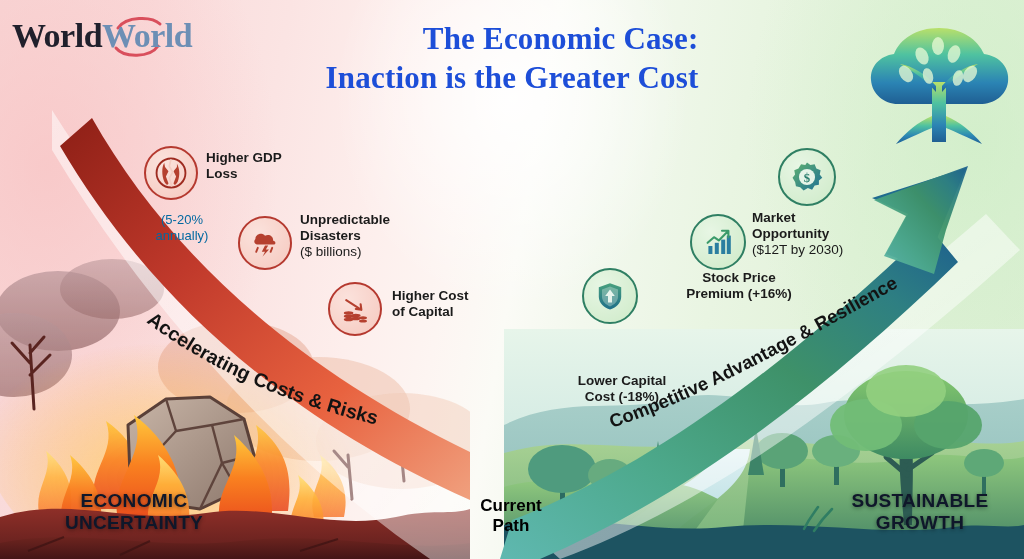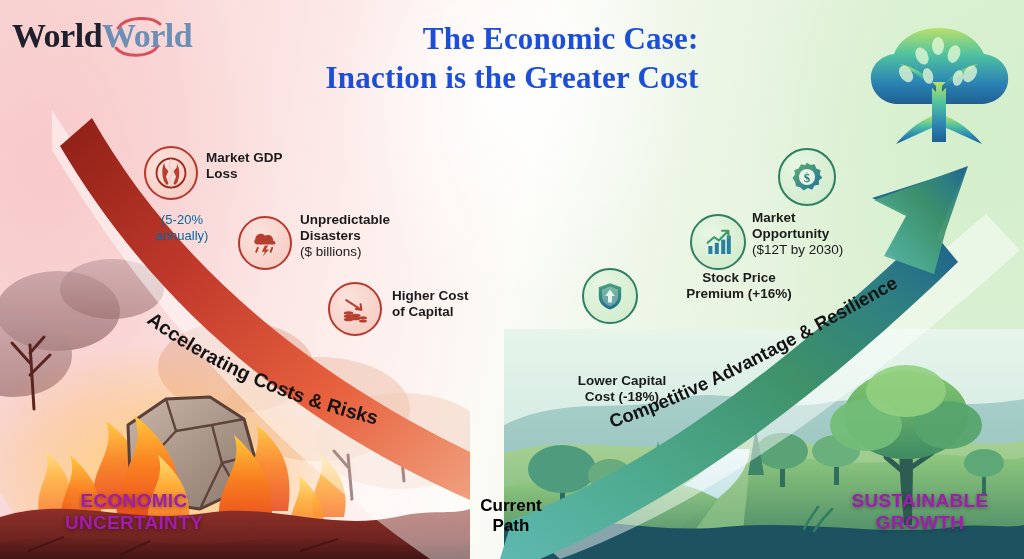--- a/index.html
+++ b/index.html
@@ -68,21 +68,21 @@
   .item-text{
     position:absolute;color:#1b1b1b;font-size:13.5px;line-height:1.2;font-weight:bold;
   }
   .item-text .sub{font-weight:normal;}
   .note{
     position:absolute;color:#0369a1;font-size:13px;line-height:1.2;text-align:center;
   }
 
   
   .caption{
-    position:absolute;color:#a21caf;font-weight:bold;font-size:19px;line-height:1.18;
+    position:absolute;color:#0f172a;font-weight:bold;font-size:19px;line-height:1.18;
     text-align:center;text-shadow:0 1px 4px rgba(0,0,0,.45);letter-spacing:.3px;
   }
   #current-path{
     position:absolute;color:#000000;font-weight:bold;font-size:17px;line-height:1.2;
     text-align:center;text-shadow:none;
   }
 </style>
 </head>
 <body>
 
@@ -348,21 +348,21 @@
 
   <div class="badge red" style="left:144px;top:146px;width:50px;height:50px;">
     <svg viewBox="0 0 40 40" width="34" height="34">
       <circle cx="20" cy="20" r="17" fill="none" stroke="#9e2b20" stroke-width="2.2"></circle>
       <path d="M12 8 C9 14 9 22 12 30 C14 34 16 35 17 32 L14 24 L17 18 L13 13 Z" fill="#b5402f"></path>
       <path d="M27 9 C30 14 31 22 28 30 C26 34 24 35 23 32 L26 24 L23 18 L27 13 Z" fill="#b5402f"></path>
       <path d="M20 4 L18 12 L22 19 L18 26 L21 36" fill="none" stroke="#f3ccc2" stroke-width="2"></path>
     </svg>
   </div>
   <div class="item-text" style="left:206px;top:150px;width:120px;">
-    <span>Market GDP</span><br>
+    <span>Higher GDP</span><br>
     <span>Loss</span>
   </div>
   <div class="note" style="left:144px;top:212px;width:76px;">
     <span>(5-20%</span><br>
     <span>annually)</span>
   </div>
 
   <div class="badge red" style="left:238px;top:216px;width:50px;height:50px;">
     <svg viewBox="0 0 40 40" width="32" height="32">
       <path d="M12 22 C7 22 5 18 8 15 C8 9 16 6 20 11 C25 8 31 12 30 17 C34 18 34 22 30 22 Z" fill="#b5402f"></path>

